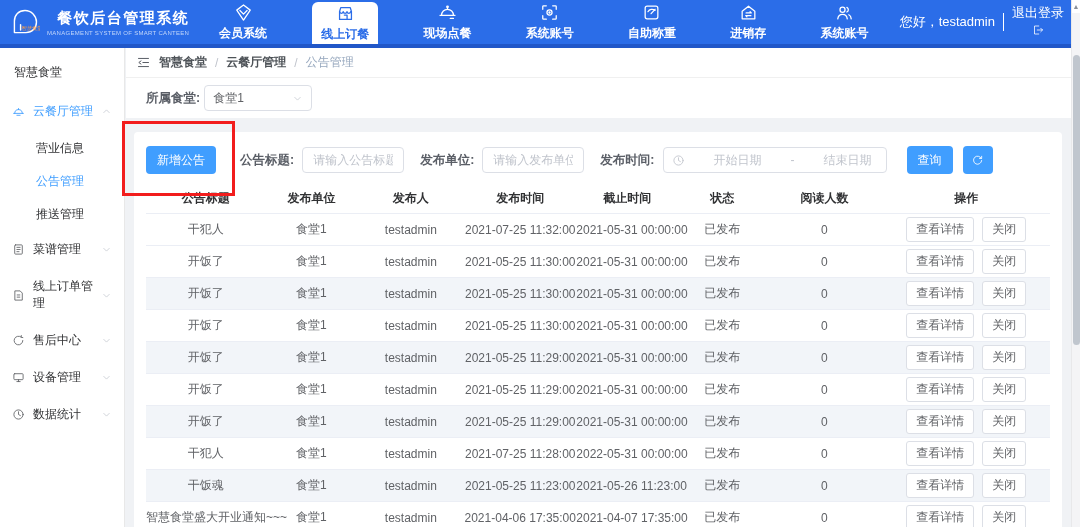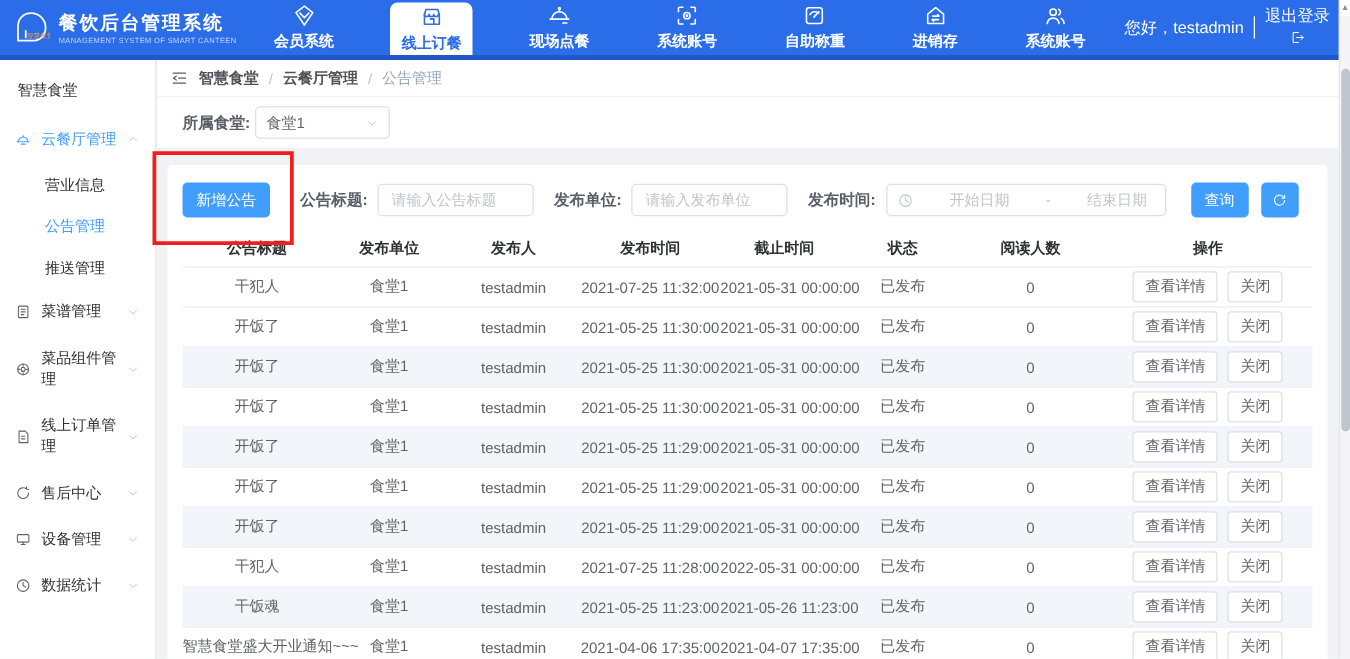--- a/index.html
+++ b/index.html
@@ -6,21 +6,21 @@
   html,body { width:1080px; height:527px; overflow:hidden; }
   body { font-family:"Liberation Sans", sans-serif; background:#f0f2f5; position:relative; font-size:12px; }
   svg { fill:none; stroke:currentColor; stroke-width:1.6; stroke-linecap:round; stroke-linejoin:round; }
   svg text { stroke:none; fill:#ff9c40; }
 
   
   .topbar { position:absolute; top:0; left:0; width:1080px; height:44px; background:#2b6de8; display:flex; align-items:stretch; z-index:5; }
   .topbar-strip { position:absolute; top:44px; left:0; width:1080px; height:4px; background:#2157c8; z-index:4; }
   .logo-wrap { display:flex; align-items:center; padding-left:10px; width:192px; flex:0 0 auto; }
   .logo-glyph { color:#fff; display:flex; }
-  .logo-text { margin-left:7px; }
+  .logo-text { margin-left:7px;text-align:right; }
   .logo-title { font-size:15px; font-weight:bold; color:#fff; letter-spacing:1.5px; white-space:nowrap; }
   .logo-sub { font-size:6px; color:#c3d6fa; margin-top:2px; letter-spacing:.3px; white-space:nowrap; }
   .topnav { flex:1 1 auto; display:flex; justify-content:space-around; align-items:stretch; margin-right:4px; }
   .nav-item { display:flex; flex-direction:column; align-items:center; justify-content:center; gap:3px; color:#fff; font-weight:bold; padding:0 9px; cursor:pointer; }
   .nav-item .nav-icon { display:flex; }
   .nav-icon svg { width:19px; height:19px; }
   .nav-item.active { background:#fff; color:#2b6de8; border-radius:6px 6px 0 0; margin-top:2px; z-index:6; }
   .user-area { flex:0 0 auto; display:flex; align-items:center; gap:8px; padding-right:16px; color:#fff; font-weight:normal; }
   .greeting { font-size:13px; white-space:nowrap; }
   .v-divider { width:1px; height:18px; background:#fff; }
@@ -50,21 +50,21 @@
   .crumb-sep { color:#c0c4cc; }
   .crumb-current { color:#97a8be; }
   .canteen-row { height:40px; display:flex; align-items:center; padding-left:20px; gap:4px; background:#fff; }
   .f-label { font-size:12.5px; font-weight:bold; color:#5a5e66; white-space:nowrap; }
   .select { width:108px; height:26px; border:1px solid #dcdfe6; border-radius:4px; display:flex; align-items:center; justify-content:space-between; padding:0 8px; color:#606266; background:#fff; cursor:pointer; }
 
   .card { margin:14px 18px 0 8px; background:#fff; border-radius:4px; padding:12px; height:420px; }
   .filter-row { display:flex; align-items:center; height:28px; gap:8px; margin:2px 0 10px; }
   .btn-primary { background:#409eff; color:#fff; border:none; border-radius:4px; height:28px; font-size:12px; cursor:pointer; font-family:inherit; }
   .add-btn { width:70px; margin-right:16px; }
-  .f-input { width:125px; height:26px; border:1px solid #dcdfe6; border-radius:4px; padding:0 10px; font-size:12px; color:#606266; font-family:inherit; outline:none; }
+  .f-input { width:102px; height:26px; border:1px solid #dcdfe6; border-radius:4px; padding:0 10px; font-size:12px; color:#606266; font-family:inherit; outline:none; }
   .f-input::placeholder, .date-input::placeholder { color:#c0c4cc; }
   .date-range { width:224px; height:26px; border:1px solid #dcdfe6; border-radius:4px; display:flex; align-items:center; padding:0 8px; gap:14px; color:#c0c4cc; background:#fff; }
   .clock { display:flex; color:#c0c4cc; }
   .clock svg { width:13px; height:13px; }
   .date-input { border:none; width:78px; text-align:center; font-size:12px; color:#606266; outline:none; font-family:inherit; background:transparent; }
   .range-sep { color:#c0c4cc; }
   .query-btn { width:46px; margin-left:12px; }
   .refresh-btn { width:30px; margin-left:2px; display:inline-flex; align-items:center; justify-content:center; }
   .refresh-btn svg { width:13px; height:13px; }
 
@@ -241,35 +241,20 @@
           </svg>
         </span>
         <span>菜谱管理</span>
         <span class="chev">
           <svg viewBox="0 0 24 24">
             <path d="m6 9.5 6 6 6-6"></path>
           </svg>
         </span>
       </div>
 
-      <div class="side-item">
-        <span class="s-icon">
-          <svg viewBox="0 0 24 24">
-            <circle cx="12" cy="12" r="8"></circle>
-            <circle cx="12" cy="12" r="3"></circle>
-            <path d="M12 4v3M12 17v3M4 12h3M17 12h3"></path>
-          </svg>
-        </span>
-        <span>菜品组件管理</span>
-        <span class="chev">
-          <svg viewBox="0 0 24 24">
-            <path d="m6 9.5 6 6 6-6"></path>
-          </svg>
-        </span>
-      </div>
 
       <div class="side-item">
         <span class="s-icon">
           <svg viewBox="0 0 24 24">
             <path d="M6 3.5h9l4 4V20.5H6Z"></path>
             <path d="M9.5 11h5M9.5 15h5"></path>
           </svg>
         </span>
         <span>线上订单管理</span>
         <span class="chev">

